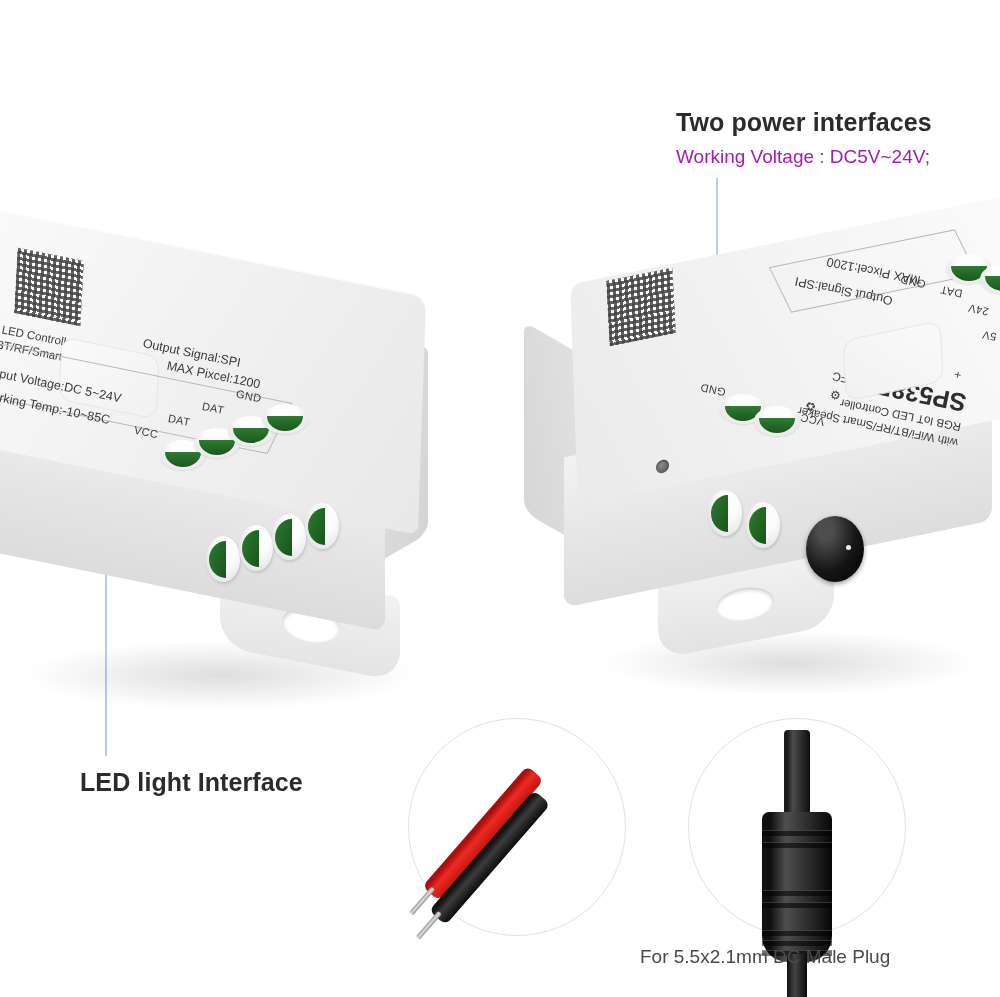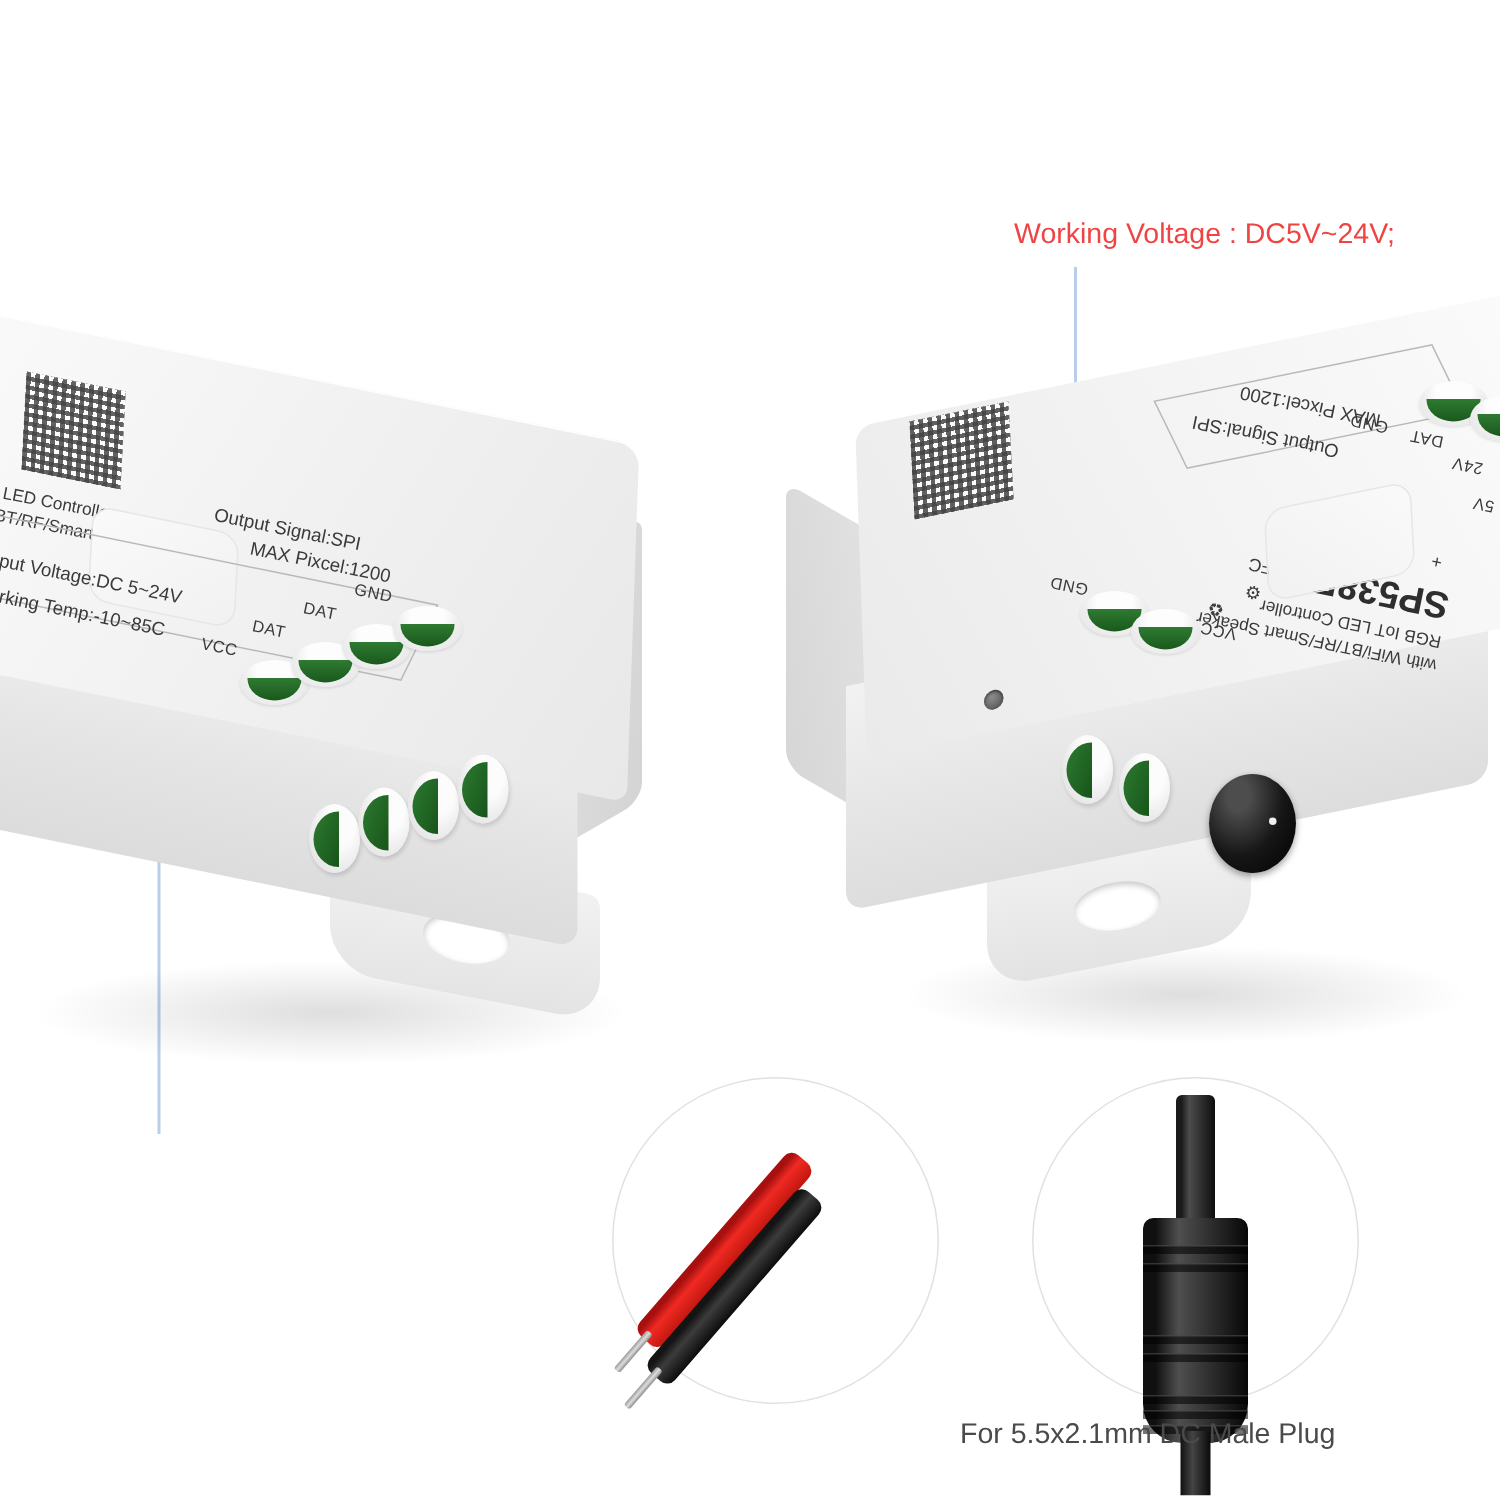--- a/index.html
+++ b/index.html
@@ -24,21 +24,21 @@
     font-size: 25px;
     font-weight: 700;
     color: #2b2b2b;
     letter-spacing: .1px;
     white-space: nowrap;
   }
   .callout-sub {
     position: absolute;
     font-size: 19px;
     font-weight: 400;
-    color: #ef4444;
+    color: #a21caf;
     white-space: nowrap;
   }
   .inset-caption {
     position: absolute;
     font-size: 19px;
     color: #4a4a4a;
     white-space: nowrap;
   }
 
   
@@ -314,32 +314,34 @@
     position: absolute;
     border-radius: 50%;
     background: radial-gradient(ellipse at center, rgba(0,0,0,.13), rgba(0,0,0,0) 70%);
   }
 </style>
 </head>
 <body>
 
 <div id="stage">
 
+  <div class="callout-title" style="left:676px; top:108px;">Two power interfaces</div>
   <div class="callout-sub" style="left:676px; top:146px;">Working Voltage : DC5V~24V;</div>
 
   <div class="lead lead-v" style="left:716px; top:178px; height:260px;"></div>
 
   <div class="lead lead-h" style="left:716px; top:436px; width:120px;"></div>
 
   <div class="lead lead-v" style="left:716px; top:436px; height:66px;"></div>
 
   <div class="lead lead-v" style="left:834px; top:436px; height:106px;"></div>
   <div class="dot" style="left:710px; top:496px;"></div>
   <div class="dot" style="left:828px; top:536px;"></div>
 
+  <div class="callout-title" style="left:80px; top:768px;">LED light Interface</div>
   <div class="lead lead-h" style="left:105px; top:566px; width:148px;"></div>
   <div class="lead lead-v" style="left:105px; top:566px; height:190px;"></div>
   <div class="dot" style="left:247px; top:561px;"></div>
 
   <div class="shadow-soft" style="left:20px; top:640px; width:400px; height:70px;"></div>
 
   <div class="device" id="dev-left">
 
     <div class="body-front l-tab"></div>
     <div class="l-tab-hole" style="position:absolute;"></div>

